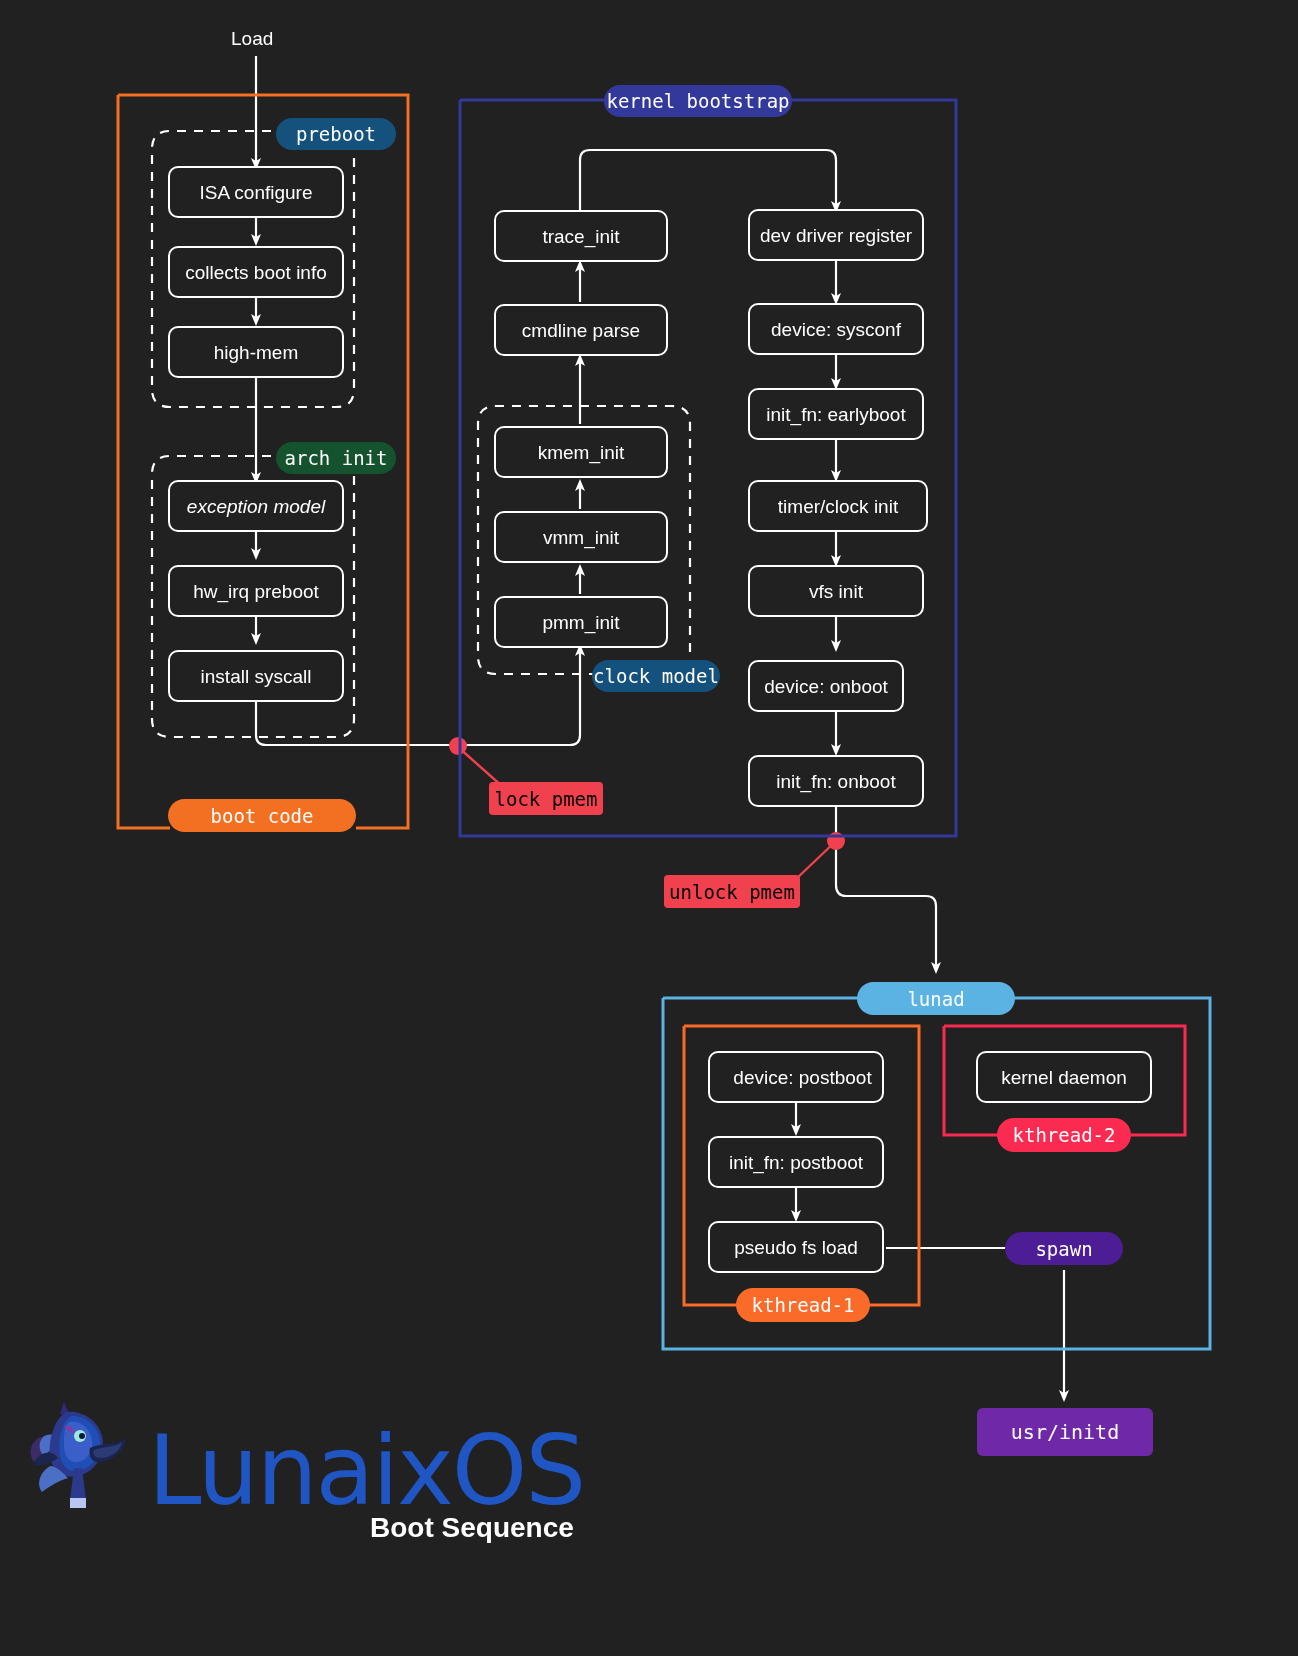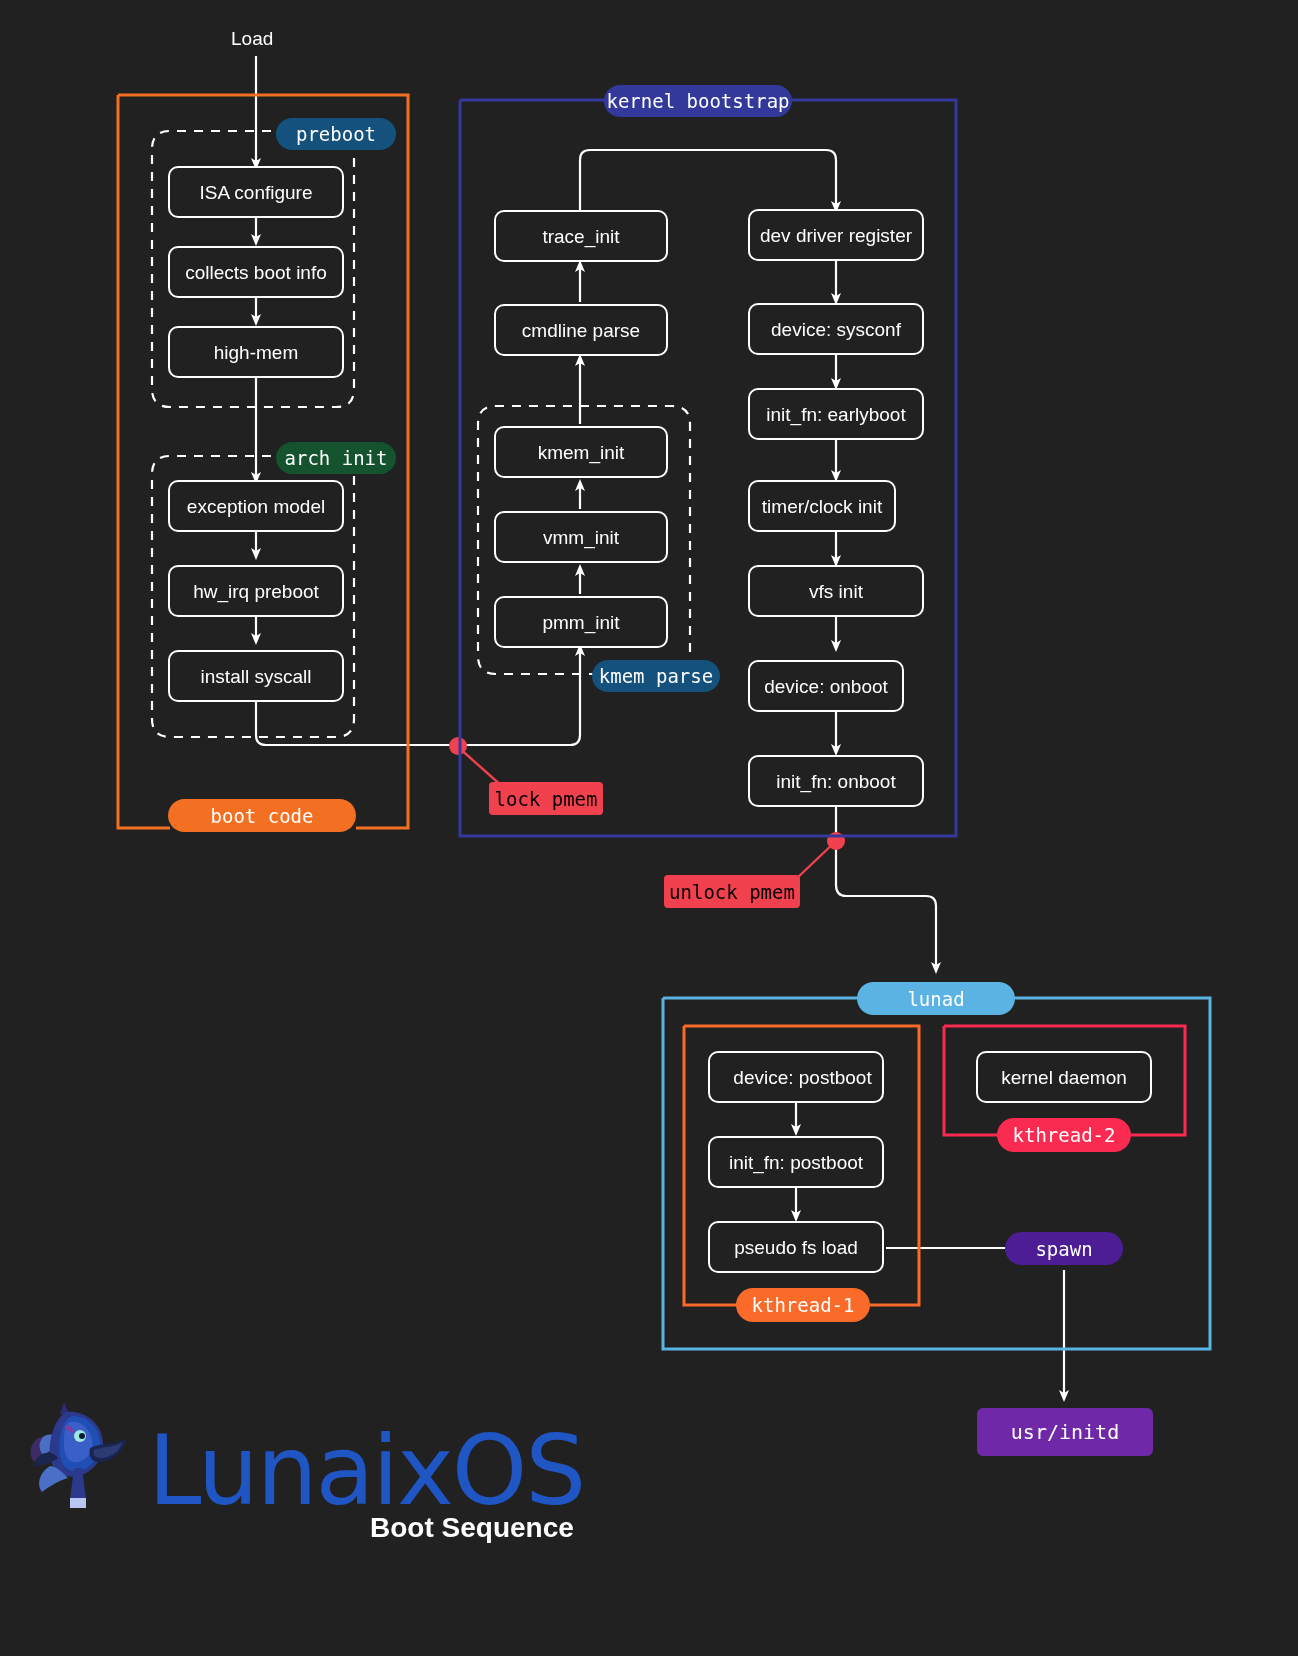--- a/index.html
+++ b/index.html
@@ -128,51 +128,51 @@
     <g stroke="#fb2a50" stroke-width="3" fill="none">
       <path d="M944,1026 L1185,1026 L1185,1135 L1131,1135"></path>
       <path d="M998,1135 L944,1135 L944,1026"></path>
     </g>
   </svg>
 
   <div class="plain" style="left:231px;top:28px;">Load</div>
 
   <div class="pill" style="left:276px;top:118px;width:120px;height:32px;background:#14527d;">preboot</div>
   <div class="pill" style="left:276px;top:442px;width:120px;height:32px;background:#14532d;">arch init</div>
-  <div class="pill" style="left:592px;top:660px;width:128px;height:32px;background:#14527d;">kmem parse</div>
+  <div class="pill" style="left:592px;top:660px;width:128px;height:32px;background:#14527d;">clock model</div>
   <div class="pill" style="left:168px;top:799px;width:188px;height:33px;background:#f36f21;">boot code</div>
   <div class="pill" style="left:604px;top:85px;width:188px;height:32px;background:#33399b;">kernel bootstrap</div>
   <div class="pill" style="left:857px;top:982px;width:158px;height:33px;background:#5bb3e4;">lunad</div>
   <div class="pill" style="left:736px;top:1288px;width:134px;height:34px;background:#fa6a29;">kthread-1</div>
   <div class="pill" style="left:997px;top:1118px;width:134px;height:34px;background:#fb2a50;">kthread-2</div>
 
   <div class="rectlbl" style="left:489px;top:782px;width:114px;height:33px;background:#f2414e;">lock pmem</div>
   <div class="rectlbl" style="left:664px;top:875px;width:136px;height:33px;background:#f2414e;">unlock pmem</div>
 
   <div class="pill" style="left:1005px;top:1232px;width:118px;height:33px;background:#4c1d95;">spawn</div>
   <div class="boxlbl" style="left:977px;top:1408px;width:176px;height:48px;background:#6f29a8;">usr/initd</div>
 
   <div class="node" style="left:168px;top:166px;width:176px;height:52px;">ISA configure</div>
   <div class="node" style="left:168px;top:246px;width:176px;height:52px;">collects boot info</div>
   <div class="node" style="left:168px;top:326px;width:176px;height:52px;">high-mem</div>
 
-  <div class="node" style="left:168px;top:480px;width:176px;height:52px;">exception model</div>
+  <div class="node" style="left:168px;top:480px;width:176px;height:52px;font-style:italic;">exception model</div>
   <div class="node" style="left:168px;top:565px;width:176px;height:52px;">hw_irq preboot</div>
   <div class="node" style="left:168px;top:650px;width:176px;height:52px;">install syscall</div>
 
   <div class="node" style="left:494px;top:210px;width:174px;height:52px;">trace_init</div>
   <div class="node" style="left:494px;top:304px;width:174px;height:52px;">cmdline parse</div>
   <div class="node" style="left:494px;top:426px;width:174px;height:52px;">kmem_init</div>
   <div class="node" style="left:494px;top:511px;width:174px;height:52px;">vmm_init</div>
   <div class="node" style="left:494px;top:596px;width:174px;height:52px;">pmm_init</div>
 
   <div class="node" style="left:748px;top:209px;width:176px;height:52px;">dev driver register</div>
   <div class="node" style="left:748px;top:303px;width:176px;height:52px;">device: sysconf</div>
   <div class="node" style="left:748px;top:388px;width:176px;height:52px;">init_fn: earlyboot</div>
-  <div class="node" style="left:748px;top:480px;width:148px;height:52px;">timer/clock init</div>
+  <div class="node" style="left:748px;top:480px;width:180px;height:52px;">timer/clock init</div>
   <div class="node" style="left:748px;top:565px;width:176px;height:52px;">vfs init</div>
   <div class="node" style="left:748px;top:660px;width:156px;height:52px;">device: onboot</div>
   <div class="node" style="left:748px;top:755px;width:176px;height:52px;">init_fn: onboot</div>
 
   <div class="node" style="left:708px;top:1051px;width:176px;height:52px;padding-left:13px;">device: postboot</div>
   <div class="node" style="left:708px;top:1136px;width:176px;height:52px;">init_fn: postboot</div>
   <div class="node" style="left:708px;top:1221px;width:176px;height:52px;">pseudo fs load</div>
 
   <div class="node" style="left:976px;top:1051px;width:176px;height:52px;">kernel daemon</div>
 

